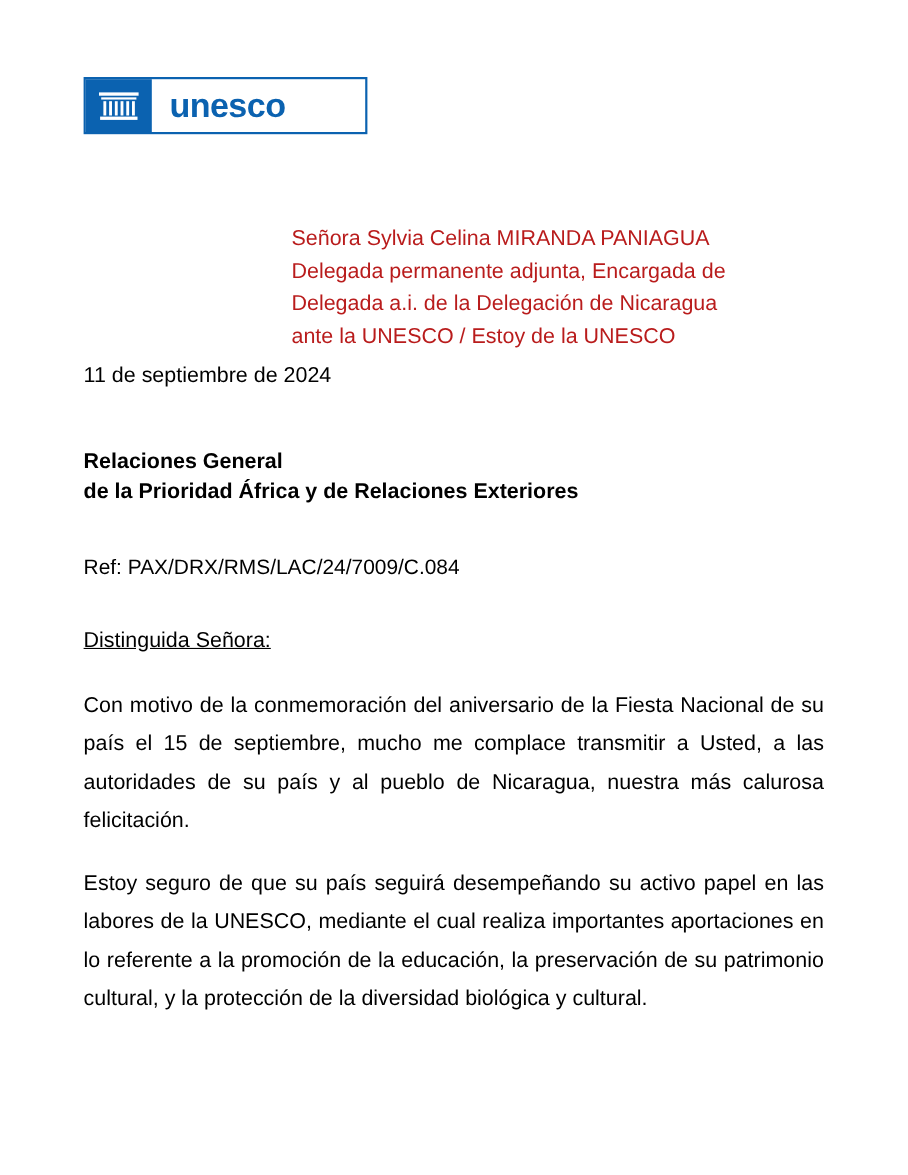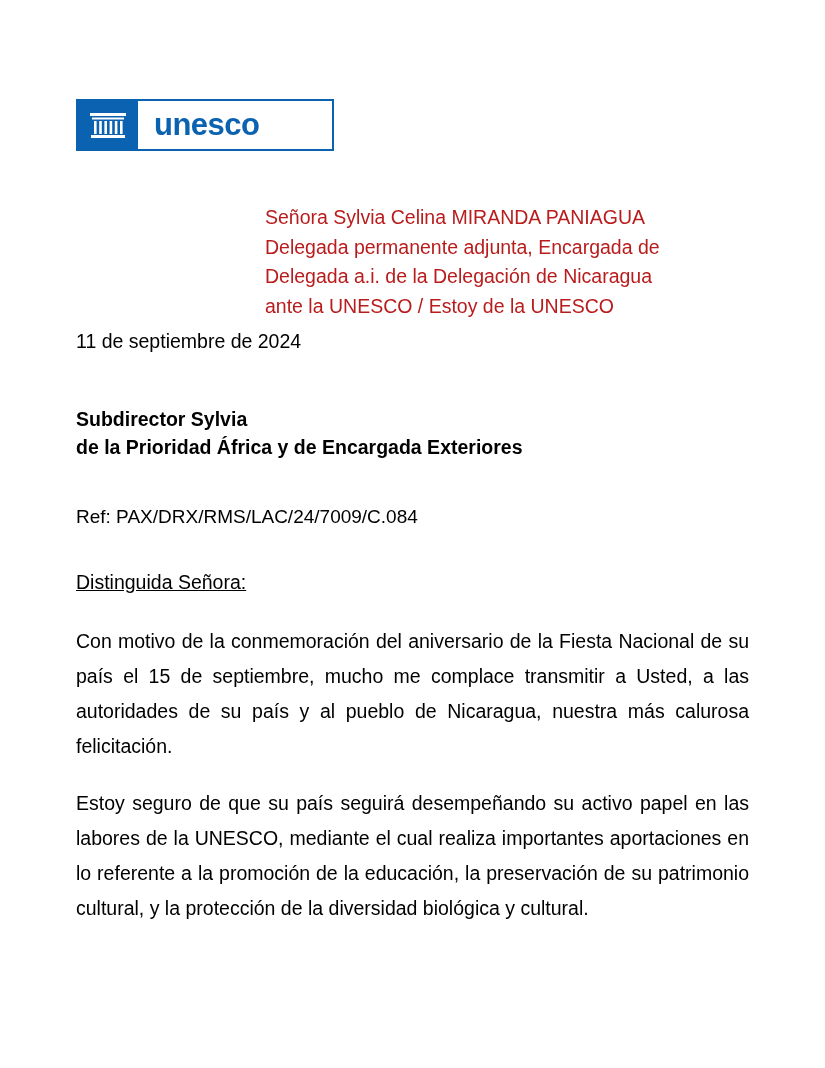--- a/index.html
+++ b/index.html
@@ -28,21 +28,20 @@
     position: absolute;
     left: 76px;
     top: 70px;
     display: flex;
     align-items: stretch;
     border: 2px solid #0b62b0;
     background: #ffffff;
     height: 52px;
     width: 258px;
     box-sizing: border-box;
-    margin-top: 29px;
   }
   .logo-mark {
     background: #0b62b0;
     width: 60px;
     display: flex;
     align-items: center;
     justify-content: center;
     flex: none;
   }
   .logo-temple {
@@ -148,22 +147,22 @@
   <div class="addressee">
     <div>Señora Sylvia Celina MIRANDA PANIAGUA</div>
     <div>Delegada permanente adjunta, Encargada de</div>
     <div>Delegada a.i. de la Delegación de Nicaragua</div>
     <div>ante la UNESCO / Estoy de la UNESCO</div>
   </div>
 
   <div class="date">11 de septiembre de 2024</div>
 
   <div class="sender">
-    <div>Subdirector Sylvia</div>
-    <div>de la Prioridad África y de Encargada Exteriores</div>
+    <div>Relaciones General</div>
+    <div>de la Prioridad África y de Relaciones Exteriores</div>
   </div>
 
   <div class="ref">Ref: PAX/DRX/RMS/LAC/24/7009/C.084</div>
 
   <div class="salutation">Distinguida Señora:</div>
 
   <div class="body-text">
     <p>Con motivo de la conmemoración del aniversario de la Fiesta Nacional de su país el 15 de septiembre, mucho me complace transmitir a Usted, a las autoridades de su país y al pueblo de Nicaragua, nuestra más calurosa felicitación.</p>
     <p>Estoy seguro de que su país seguirá desempeñando su activo papel en las labores de la UNESCO, mediante el cual realiza importantes aportaciones en lo referente a la promoción de la educación, la preservación de su patrimonio cultural, y la protección de la diversidad biológica y cultural.</p>
   </div>

